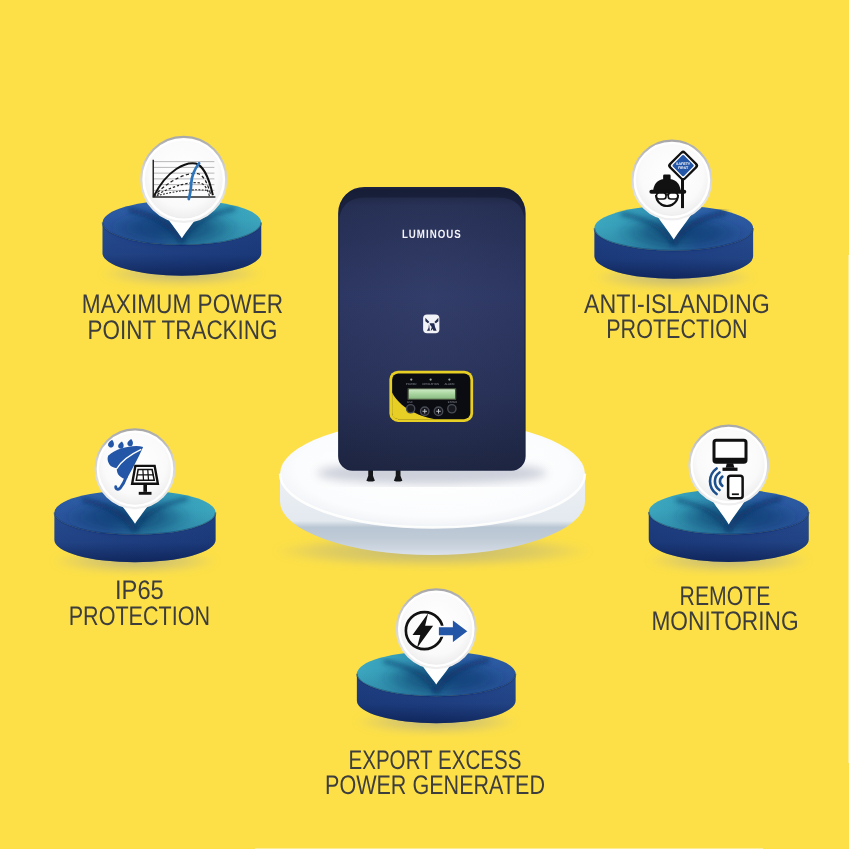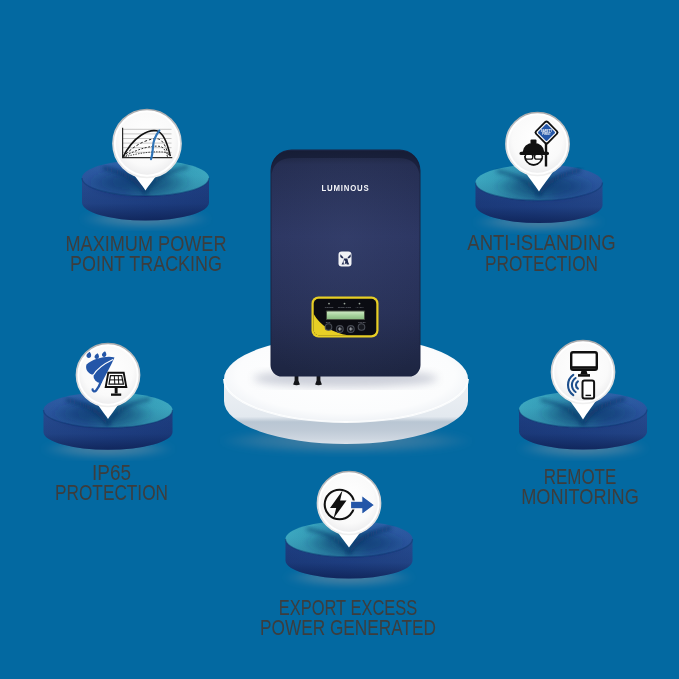--- a/index.html
+++ b/index.html
@@ -1,16 +1,16 @@
 <!DOCTYPE html>
 <html><head>
 <meta charset="utf-8">
 <style>
   html,body{margin:0;padding:0;background:#ffffff;}
-  #stage{position:relative;width:679px;height:679px;background:#0369a1;overflow:hidden;
+  #stage{position:relative;width:679px;height:679px;background:#fde047;overflow:hidden;
          font-family:"Liberation Sans",sans-serif;}
   svg{position:absolute;left:0;top:0;}
   text{font-family:"Liberation Sans",sans-serif;}
 </style>
 </head>
 <body>
 <div id="stage">
 <svg width="679" height="679" viewBox="0 0 679 679">
 <defs>
 

